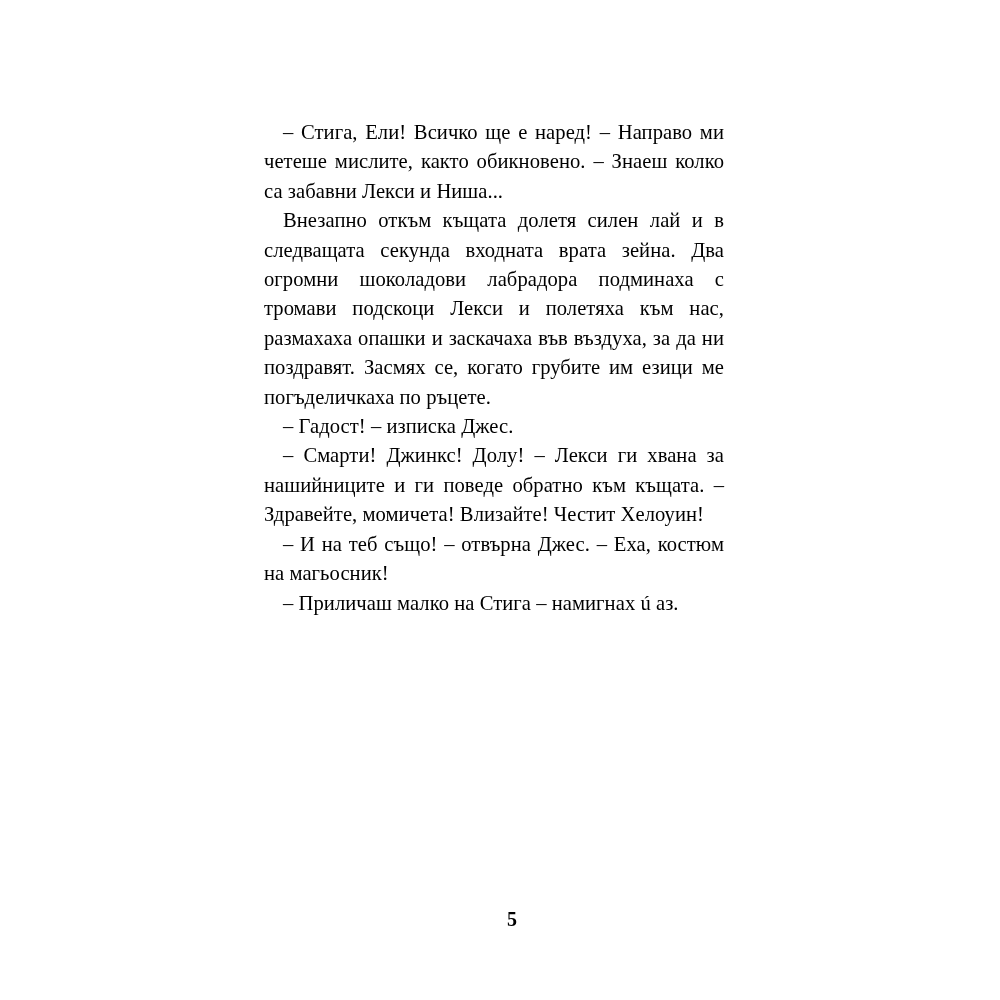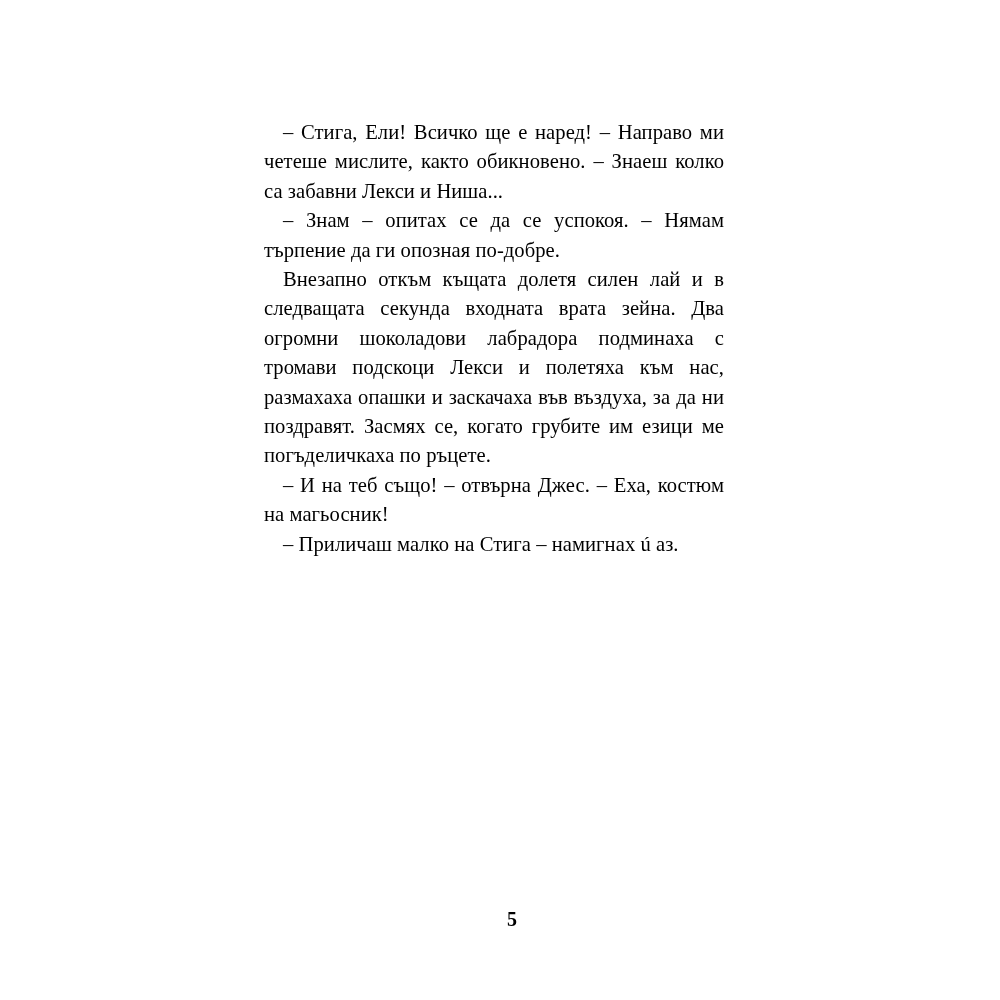--- a/index.html
+++ b/index.html
@@ -60,25 +60,26 @@
 </style>
 </head>
 <body>
 
 <div id="page">
 
   <div id="text-block">
 
     <p class="para">– Стига, Ели! Всичко ще е наред! – Направо ми четеше мислите, както обикновено. – Знаеш колко са забавни Лекси и Ниша...</p>
 
-    <p class="para">– Знам – опитах се да се успокоя. – Нямам търпение да ги опозная по-добре.</p>
 
     <p class="para">Внезапно откъм къщата долетя силен лай и в следващата секунда входната врата зейна. Два огромни шоколадови лабрадора подминаха с тромави подскоци Лекси и полетяха към нас, размахаха опашки и заскачаха във въздуха, за да ни поздравят. Засмях се, когато грубите им езици ме погъделичкаха по ръцете.</p>
 
+    <p class="para">– Гадост! – изписка Джес.</p>
 
+    <p class="para">– Смарти! Джинкс! Долу! – Лекси ги хвана за нашийниците и ги поведе обратно към къщата. – Здравейте, момичета! Влизайте! Честит Хелоуин!</p>
 
     <p class="para"><span>– И на теб също! – отвърна Джес. – Еха, костюм на </span><span class="em">магьосник!</span><span></span></p>
 
 
     <p class="para">– Приличаш малко на Стига – намигнах ú аз.</p>
 
 
   </div>
 
   <div id="page-number">5</div>

